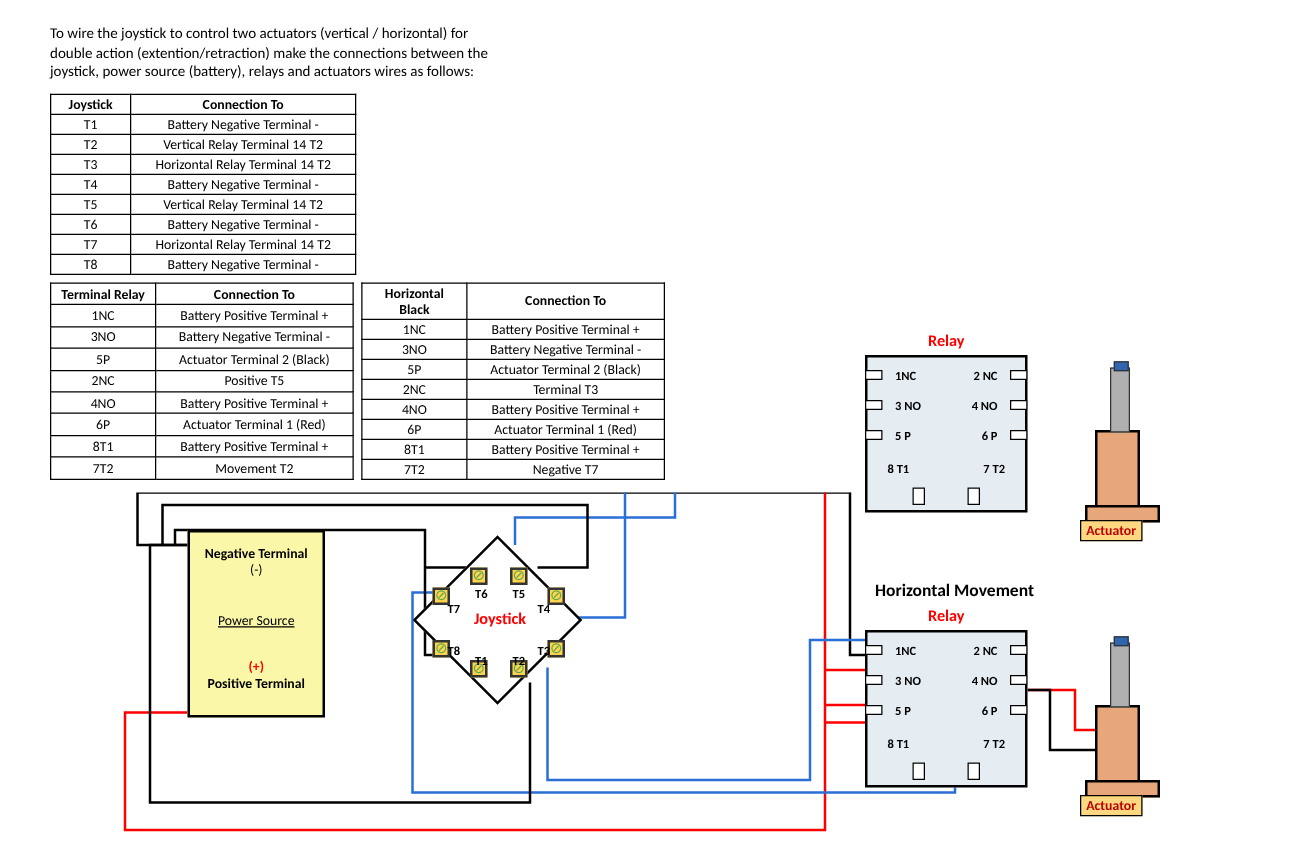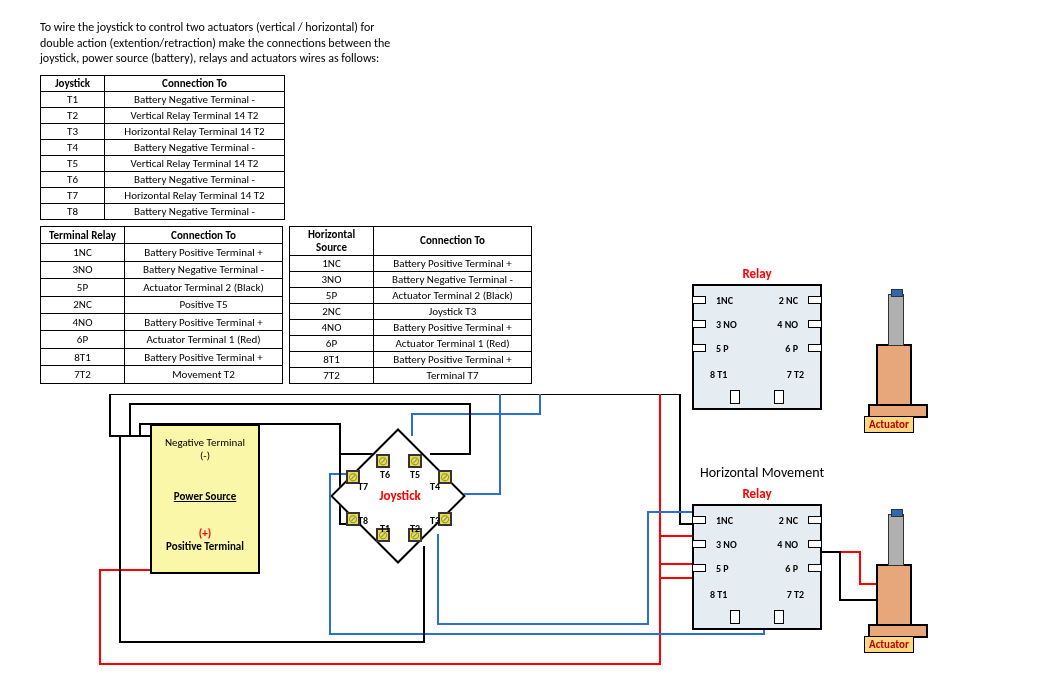--- a/index.html
+++ b/index.html
@@ -37,22 +37,22 @@
   }
   .power {
     position: absolute;
     left: 110px; top: 30px;
     width: 110px; height: 150px;
     background: #faf7a8;
     border: 2px solid #000;
     text-align: center;
     font-size: 11px;
   }
-  .power .nt { margin-top: 10px; font-weight: normal; }
-  .power .ps { margin-top: 28px; font-weight: bold; text-decoration: underline; }
+  .power .nt { margin-top: 10px; font-weight: bold; }
+  .power .ps { margin-top: 28px; font-weight: normal; text-decoration: underline; }
   .power .plus { margin-top: 24px; color: red; font-weight: bold; }
   .power .pt { font-weight: bold; }
 
   .joystick {
     position: absolute;
     left: 310px; top: 54px;
     width: 96px; height: 96px;
     border: 2px solid #000;
     transform: rotate(45deg);
     background: #fff;
@@ -100,21 +100,21 @@
     border:1px solid #000; background:#fff;
   }
   .screw {
     position:absolute; width:10px; height:14px;
     border:1px solid #000; background:#fff;
   }
 
   .hmove {
     position: absolute;
     left: 660px; top: 70px;
-    font-weight: normal; font-size: 14px;
+    font-weight: bold; font-size: 14px;
   }
 
   .actuator {
     position:absolute;
     width: 36px; height: 62px;
     background: #e8a77a;
     border: 2px solid #000;
   }
   .actuator .rod {
     position:absolute;
@@ -240,56 +240,56 @@
         </tr>
         <tr>
           <td>7T2</td>
           <td>Movement T2</td>
         </tr>
       </tbody>
   </table>
   <table class="t2">
     <tbody>
         <tr>
-          <th>Horizontal Source</th>
+          <th>Horizontal Black</th>
           <th>Connection To</th>
         </tr>
     </tbody>
       <tbody id="tb-hr">
         <tr>
           <td>1NC</td>
           <td>Battery Positive Terminal +</td>
         </tr>
         <tr>
           <td>3NO</td>
           <td>Battery Negative  Terminal -</td>
         </tr>
         <tr>
           <td>5P</td>
           <td>Actuator Terminal 2 (Black)</td>
         </tr>
         <tr>
           <td>2NC</td>
-          <td>Joystick T3</td>
+          <td>Terminal T3</td>
         </tr>
         <tr>
           <td>4NO</td>
           <td>Battery Positive Terminal +</td>
         </tr>
         <tr>
           <td>6P</td>
           <td>Actuator Terminal 1 (Red)</td>
         </tr>
         <tr>
           <td>8T1</td>
           <td>Battery Positive Terminal +</td>
         </tr>
         <tr>
           <td>7T2</td>
-          <td>Terminal T7</td>
+          <td>Negative T7</td>
         </tr>
       </tbody>
   </table>
 </div>
 
 <div class="diagram">
 
   <svg class="wires">
 
     <path d="M110 42 L70 42 L70 0 L640 0 L640 130 L652 130" stroke="#000" fill="none" stroke-width="2"></path>

